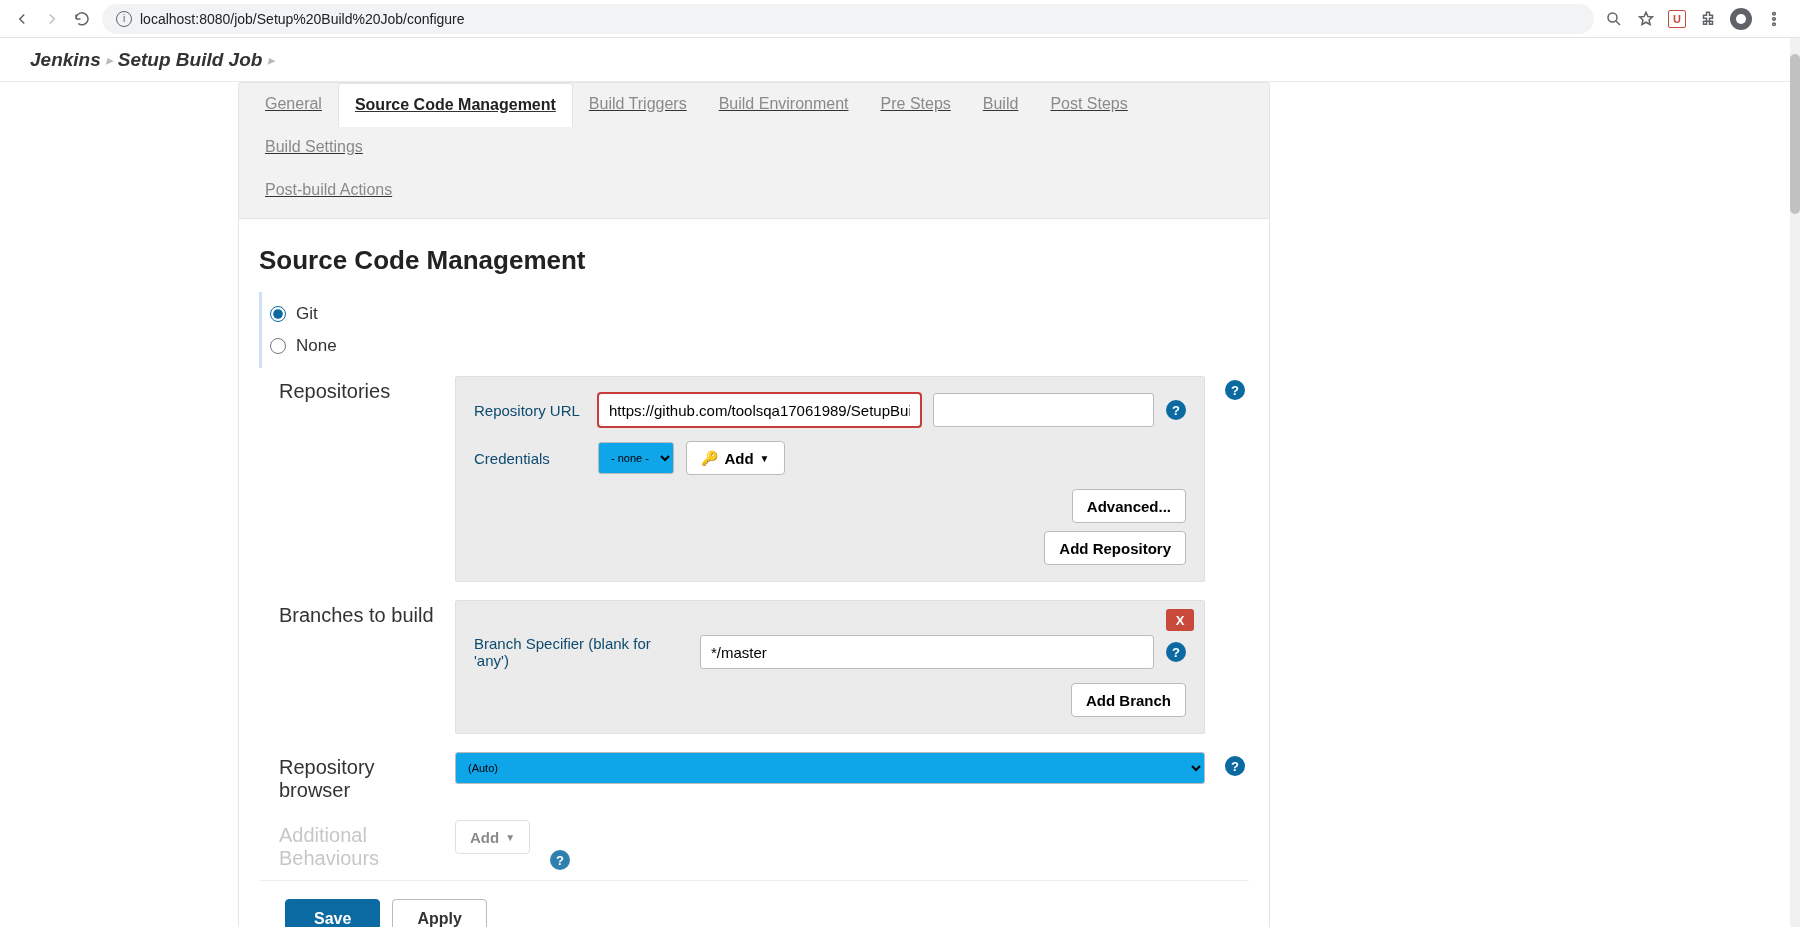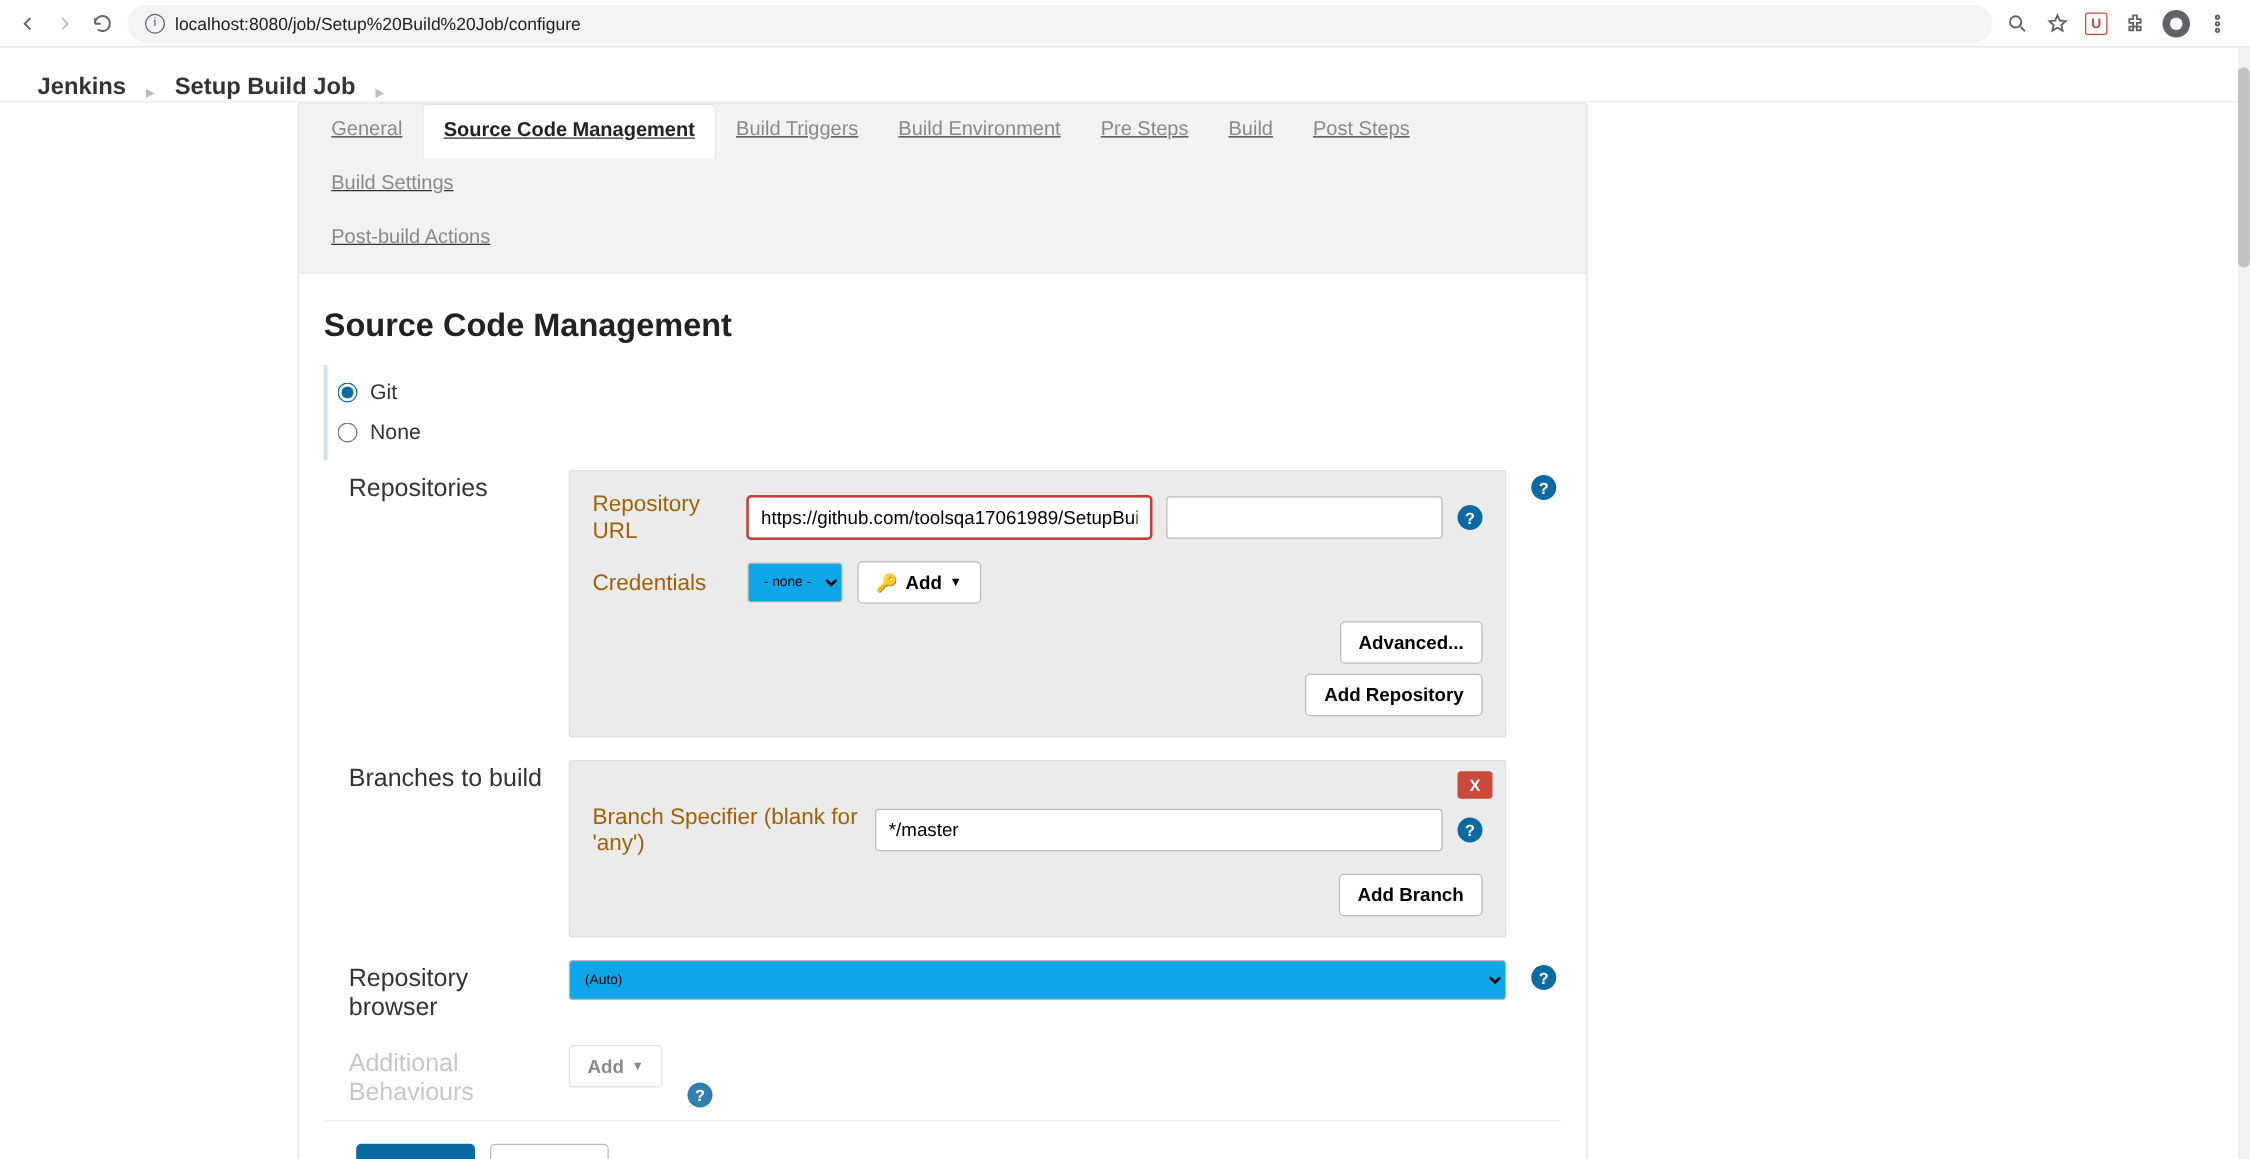--- a/index.html
+++ b/index.html
@@ -7,21 +7,21 @@
 
   
   .chrome-bar { height: 38px; display:flex; align-items:center; padding:0 12px; gap:10px; background:#fff; border-bottom:1px solid #e3e3e3; }
   .chrome-icon { width:20px; height:20px; display:flex; align-items:center; justify-content:center; color:#5f6368; font-size:18px; border-radius:50%; }
   .addrwrap { flex:1; display:flex; align-items:center; background:#f1f3f4; border-radius:18px; height:30px; padding:0 14px; gap:8px; }
   .addrwrap .info-icon { width:16px; height:16px; border:1px solid #5f6368; border-radius:50%; display:flex; align-items:center; justify-content:center; font-size:10px; color:#5f6368; }
   .addrwrap input { border:0; background:transparent; flex:1; font-size:14px; color:#202124; outline:none; }
   .chrome-right { display:flex; align-items:center; gap:12px; padding-right:4px; }
 
   
-  .bc-bar { height:44px; display:flex; align-items:flex-end; padding:0 30px; gap:16px; border-bottom:1px solid #eaeaea; }
+  .bc-bar { height:44px; display:flex; align-items:center; padding:0 30px; gap:5px; border-bottom:1px solid #eaeaea;font-style:italic; }
   .bc-link { font-size:19px; font-weight:700; color:#333; }
   .bc-sep { color:#bbb; font-size:14px; }
 
   
   .page { display:flex; }
   .left-spacer { width:238px; } 
   .main { width:1032px; }
 
   
   .tabs-wrap { background:#f2f2f2; border:1px solid #e4e4e4; border-radius:3px 3px 0 0; }
@@ -42,21 +42,21 @@
 
   .row { display:flex; gap:20px; margin-bottom:18px; align-items:flex-start; }
   .row-label { width:156px; font-size:20px; color:#333; padding-top:4px; }
 
   .panel { flex:1; background:#ebebeb; border:1px solid #e0e0e0; border-radius:2px; padding:16px 18px; position:relative; }
 
   .help-icon { width:20px; height:20px; border-radius:50%; background:#0b6aa2; color:#fff; font-size:13px; display:flex; align-items:center; justify-content:center; font-weight:700; flex:0 0 20px; }
   .help-col { width:24px; padding-top:4px; }
 
   .frow { display:flex; align-items:center; gap:12px; margin-bottom:14px; }
-  .flabel { width:112px; font-size:18px; color:#a16207; }
+  .flabel { width:112px; font-size:15px; color:#0c4a6e; }
   .flabel.wide { width:214px; }
 
   .txt { flex:1; height:34px; border:1px solid #bbb; border-radius:3px; padding:0 10px; font-size:15px; background:#fff; }
   .txt.highlighted { outline:2px solid #c73c3c; outline-offset:-1px; }
 
   .select, select.select { height:32px; border:1px solid #bbb; border-radius:3px; padding:0 8px; font-size:11px; background:#0ea5e9; }
   .select.full { width:100%; }
 
   .btn { height:34px; padding:0 14px; border:1px solid #bbb; border-radius:4px; background:#fff; font-size:15px; font-weight:600; cursor:pointer; display:inline-flex; align-items:center; gap:6px; }
   .btn .caret { font-size:10px; }

